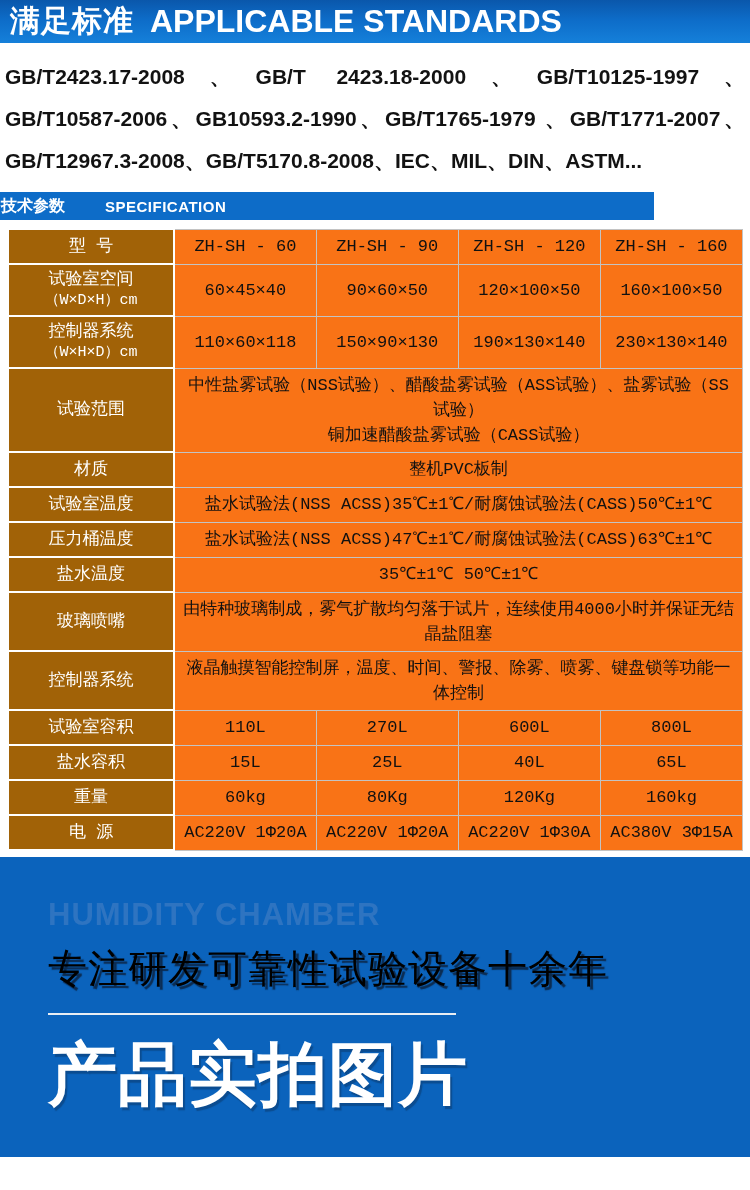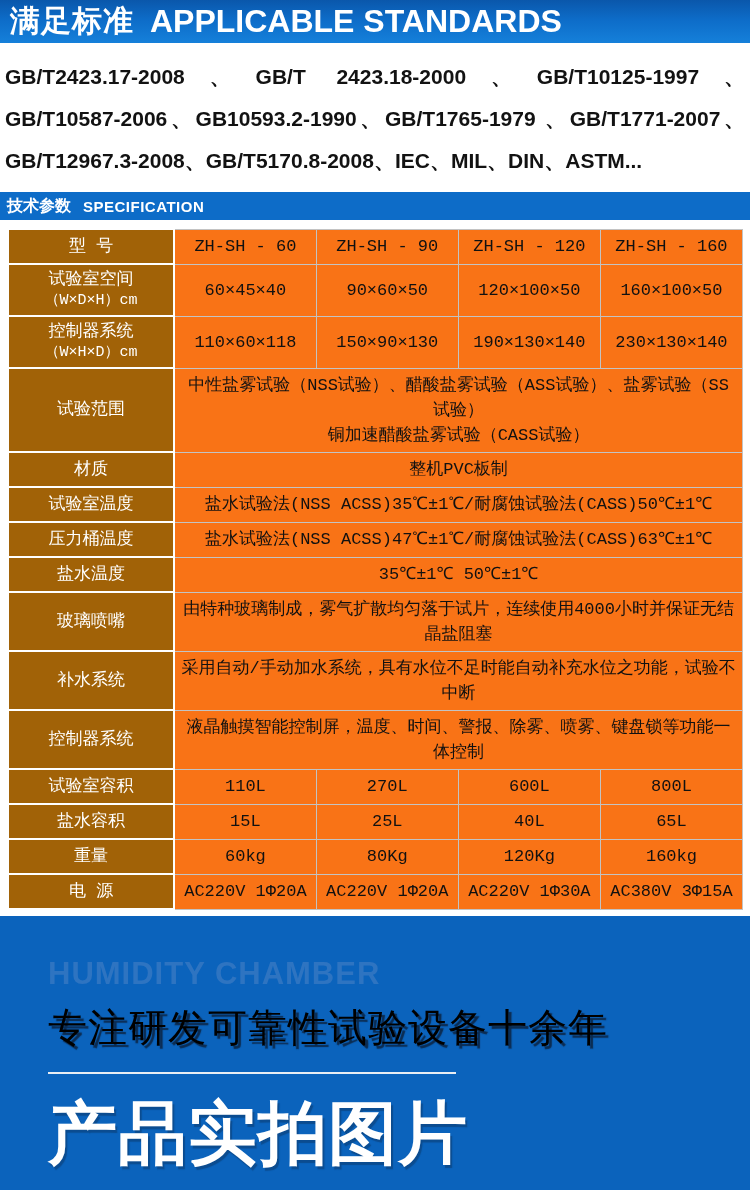--- a/index.html
+++ b/index.html
@@ -14,25 +14,25 @@
   .top-bar .zh{color:#fff;font-size:30px;font-weight:bold;letter-spacing:1px;}
   .top-bar .en{color:#fff;font-size:32px;font-weight:bold;letter-spacing:0px;}
 
   
   .standards{padding:13px 5px 10px 5px;color:#121212;font-weight:bold;font-size:21px;line-height:42px;}
   .standards .line{width:740px;}
   .standards .line.justify{text-align:justify;text-align-last:justify;}
 
   
   .spec-bar{
-    height:28px;width:750px;background:#0d6cc8;
-    display:flex;align-items:center;gap:12px;padding-left:7px;box-sizing:border-box;margin-bottom:8px;
+    height:28px;width:654px;background:#0d6cc8;
+    display:flex;align-items:center;gap:12px;padding-left:1px;box-sizing:border-box;margin-bottom:8px;
   }
   .spec-bar .zh{color:#fff;font-size:16px;font-weight:bold;}
-  .spec-bar .en{color:#fff;font-size:15px;font-weight:bold;letter-spacing:.5px;}
+  .spec-bar .en{color:#fff;font-size:15px;font-weight:bold;letter-spacing:.5px;margin-left:28px;}
 
   
   .table-wrap{margin:0 7px;}
   table.spec{border-collapse:collapse;table-layout:fixed;width:736px;
     font-family:"Liberation Mono","DejaVu Sans Mono",monospace;}
   table.spec col.c0{width:166px;}
   table.spec col.cv{width:142px;}
   table.spec th{
     background:#a16207;color:#fff;font-weight:normal;
     border:2px solid #ffffff;font-size:17px;line-height:22px;
@@ -153,26 +153,20 @@
           <td colspan="4">35℃±1℃ 50℃±1℃</td>
         </tr>
         <tr>
           <th>
             <div>玻璃喷嘴</div>
           </th>
           <td colspan="4">由特种玻璃制成，雾气扩散均匀落于试片，连续使用4000小时并保证无结晶盐阻塞</td>
         </tr>
         <tr>
           <th>
-            <div>补水系统</div>
-          </th>
-          <td colspan="4">采用自动/手动加水系统，具有水位不足时能自动补充水位之功能，试验不中断</td>
-        </tr>
-        <tr>
-          <th>
             <div>控制器系统</div>
           </th>
           <td colspan="4">液晶触摸智能控制屏，温度、时间、警报、除雾、喷雾、键盘锁等功能一体控制</td>
         </tr>
         <tr>
           <th>
             <div>试验室容积</div>
           </th>
           <td>110L</td>
           <td>270L</td>

